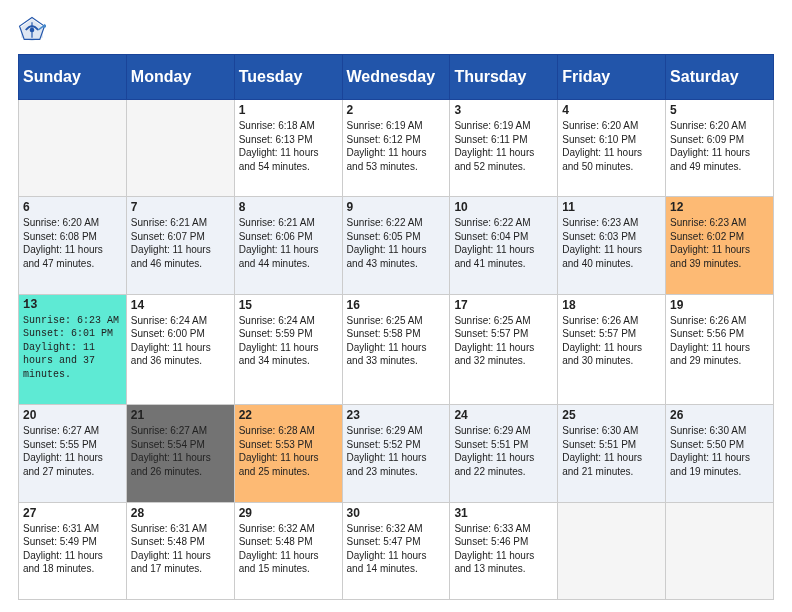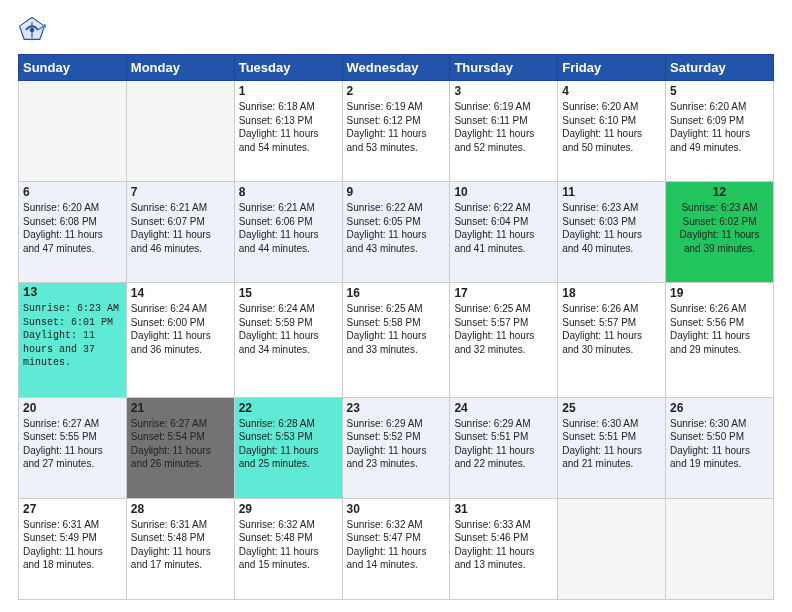--- a/index.html
+++ b/index.html
@@ -58,23 +58,23 @@
     .calendar {
       flex: 1;
       border: 1px solid #ccc;
       border-collapse: collapse;
       width: 100%;
       table-layout: fixed;
     }
     .calendar th {
       background-color: #2255aa;
       color: #fff;
-      font-size: 13px;
+      font-size: 16px;
       font-weight: bold;
-      padding: 5px 4px;
+      padding: 13px 4px;
       text-align: left;
       border: 1px solid #1a4499;
     }
     .calendar td {
       border: 1px solid #ccc;
       vertical-align: top;
       padding: 3px 4px;
       font-size: 9.5px;
       color: #222;
       height: 80px;
@@ -203,21 +203,21 @@
             <div class="cell-text" style="white-space: pre-line;">Sunrise: 6:22 AM
 Sunset: 6:04 PM
 Daylight: 11 hours and 41 minutes.</div>
           </td>
           <td style="background: rgb(238, 242, 248);">
             <span class="day-num">11</span>
             <div class="cell-text" style="white-space: pre-line;">Sunrise: 6:23 AM
 Sunset: 6:03 PM
 Daylight: 11 hours and 40 minutes.</div>
           </td>
-          <td style="background: #22c55e; text-align: center;">
+          <td style="background: #fdba74;">
             <span class="day-num">12</span>
             <div class="cell-text" style="white-space: pre-line;">Sunrise: 6:23 AM
 Sunset: 6:02 PM
 Daylight: 11 hours and 39 minutes.</div>
           </td>
         </tr>
         <tr>
           <td style="background: #5eead4; font-family: Liberation Mono, monospace;">
             <span class="day-num">13</span>
             <div class="cell-text" style="white-space: pre-line;">Sunrise: 6:23 AM
@@ -267,21 +267,21 @@
             <div class="cell-text" style="white-space: pre-line;">Sunrise: 6:27 AM
 Sunset: 5:55 PM
 Daylight: 11 hours and 27 minutes.</div>
           </td>
           <td style="background: #737373; margin-left: 45px;">
             <span class="day-num">21</span>
             <div class="cell-text" style="white-space: pre-line;">Sunrise: 6:27 AM
 Sunset: 5:54 PM
 Daylight: 11 hours and 26 minutes.</div>
           </td>
-          <td style="background: #5eead4;">
+          <td style="background: #fdba74;">
             <span class="day-num">22</span>
             <div class="cell-text" style="white-space: pre-line;">Sunrise: 6:28 AM
 Sunset: 5:53 PM
 Daylight: 11 hours and 25 minutes.</div>
           </td>
           <td style="background: rgb(238, 242, 248);">
             <span class="day-num">23</span>
             <div class="cell-text" style="white-space: pre-line;">Sunrise: 6:29 AM
 Sunset: 5:52 PM
 Daylight: 11 hours and 23 minutes.</div>

